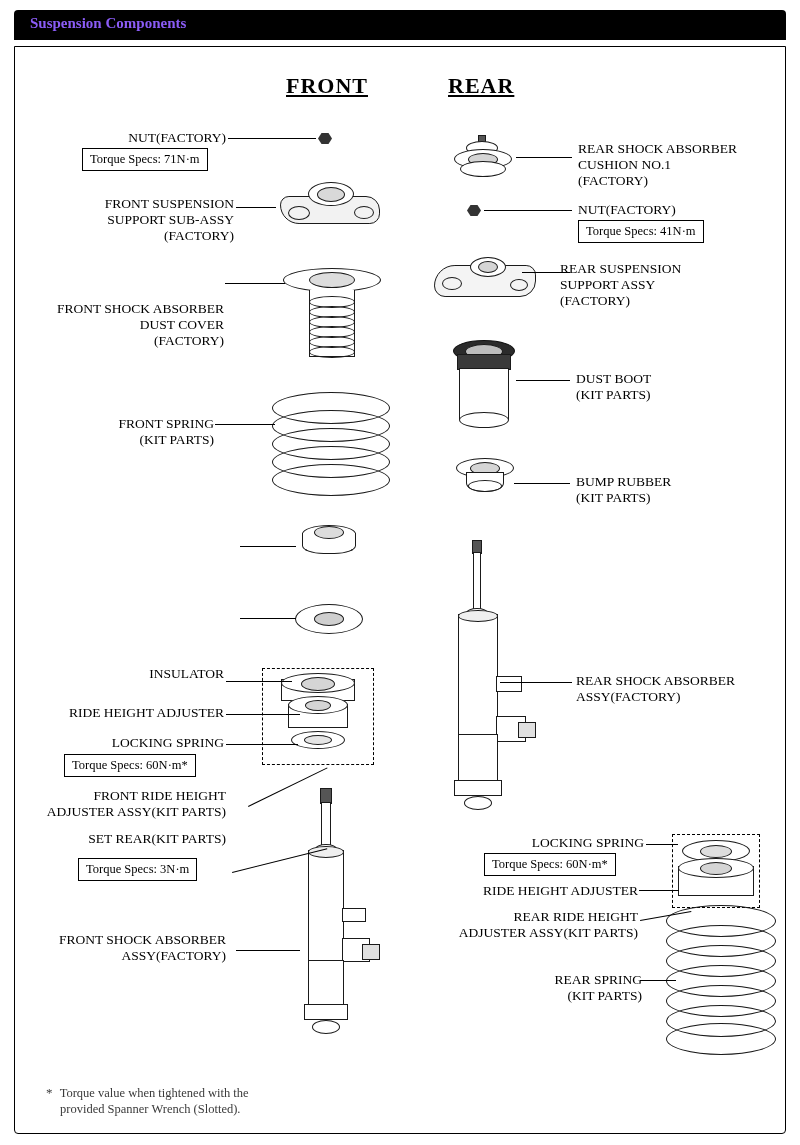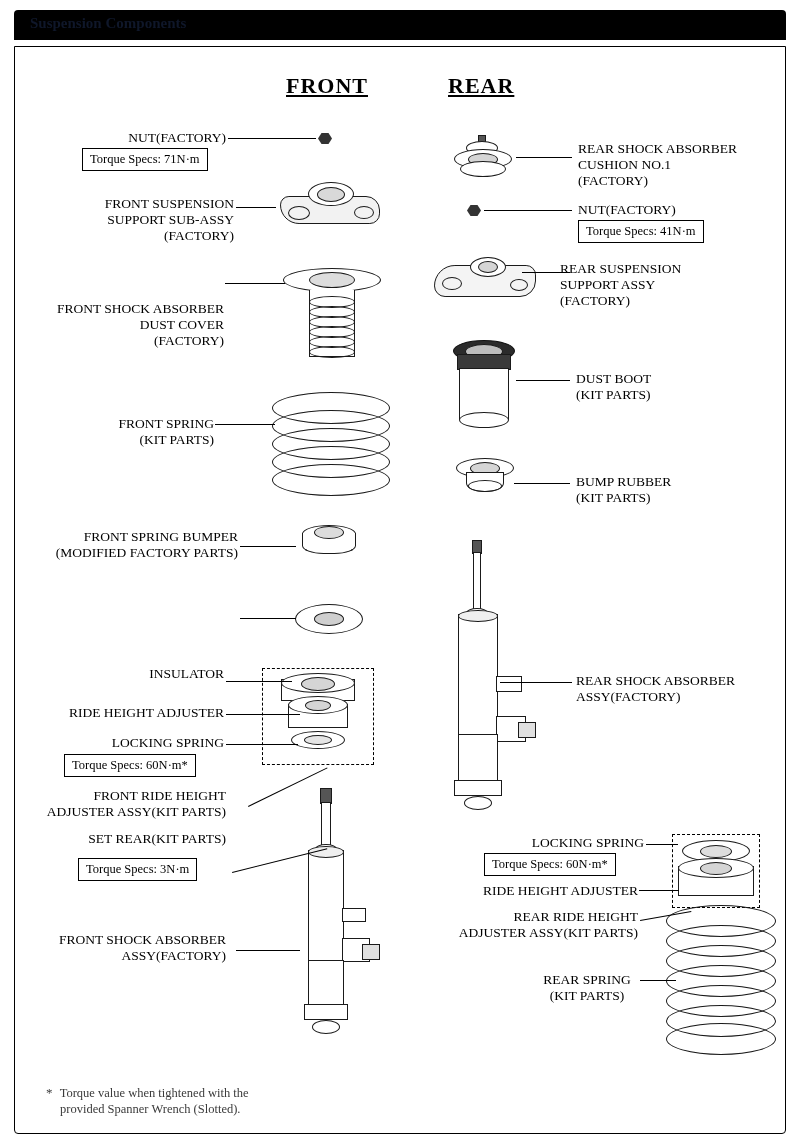--- a/index.html
+++ b/index.html
@@ -6,21 +6,21 @@
   body{width:800px;height:1145px;font-family:"Liberation Serif",serif;color:#000;}
   .page{position:relative;width:800px;height:1145px;}
 
   
   .header{
     position:absolute;left:14px;top:10px;width:772px;height:30px;
     background:#000;border-radius:4px 4px 0 0;
   }
   .header-title{
     position:absolute;left:30px;top:15px;
-    font-family:"Liberation Serif",serif;font-weight:bold;font-size:15px;color:#0f172a;
+    font-family:"Liberation Serif",serif;font-weight:bold;font-size:15px;color:#8b5cf6;
   }
 
   
   .panel{
     position:absolute;left:14px;top:46px;width:770px;height:1086px;
     border:1px solid #000;border-radius:0 0 4px 4px;background:#fff;
   }
 
   
   .col-head{
@@ -255,22 +255,20 @@
 SUPPORT SUB-ASSY
 (FACTORY)</div>
 
   <div class="lbl r" style="left:24px;top:301px;width:200px;">FRONT SHOCK ABSORBER
 DUST COVER
 (FACTORY)</div>
 
   <div class="lbl r" style="left:70px;top:416px;width:144px;">FRONT SPRING
 (KIT PARTS)</div>
 
-  <div class="lbl r" style="left:20px;top:529px;width:218px;">FRONT SPRING BUMPER
-(MODIFIED FACTORY PARTS)</div>
 
 
   <div class="lbl r" style="left:96px;top:666px;width:128px;">INSULATOR</div>
   <div class="lbl r" style="left:38px;top:705px;width:186px;">RIDE HEIGHT ADJUSTER</div>
   <div class="lbl r" style="left:70px;top:735px;width:154px;">LOCKING SPRING</div>
   <div class="torque" style="left:64px;top:754px;">Torque Specs: 60N·m*</div>
 
   <div class="lbl r" style="left:30px;top:788px;width:196px;">FRONT RIDE HEIGHT
 ADJUSTER ASSY(KIT PARTS)</div>
   <div class="lbl r" style="left:48px;top:831px;width:178px;">SET REAR(KIT PARTS)</div>
@@ -297,21 +295,21 @@
 
   <div class="lbl l" style="left:576px;top:673px;width:200px;">REAR SHOCK ABSORBER
 ASSY(FACTORY)</div>
 
   <div class="lbl r" style="left:494px;top:835px;width:150px;">LOCKING SPRING</div>
   <div class="torque" style="left:484px;top:853px;">Torque Specs: 60N·m*</div>
   <div class="lbl r" style="left:452px;top:883px;width:186px;">RIDE HEIGHT ADJUSTER</div>
   <div class="lbl r" style="left:440px;top:909px;width:198px;">REAR RIDE HEIGHT
 ADJUSTER ASSY(KIT PARTS)</div>
 
-  <div class="lbl r" style="left:516px;top:972px;width:142px;text-align:center;">REAR SPRING
+  <div class="lbl r" style="left:500px;top:972px;width:142px;">REAR SPRING
 (KIT PARTS)</div>
 
   <div class="footnote">
     <span class="star">*</span>
     <span style="margin-left:4px;">Torque value when tightened with the</span><br>
     <span style="margin-left:14px;">provided Spanner Wrench (Slotted).</span>
   </div>
 
 </div>
 

